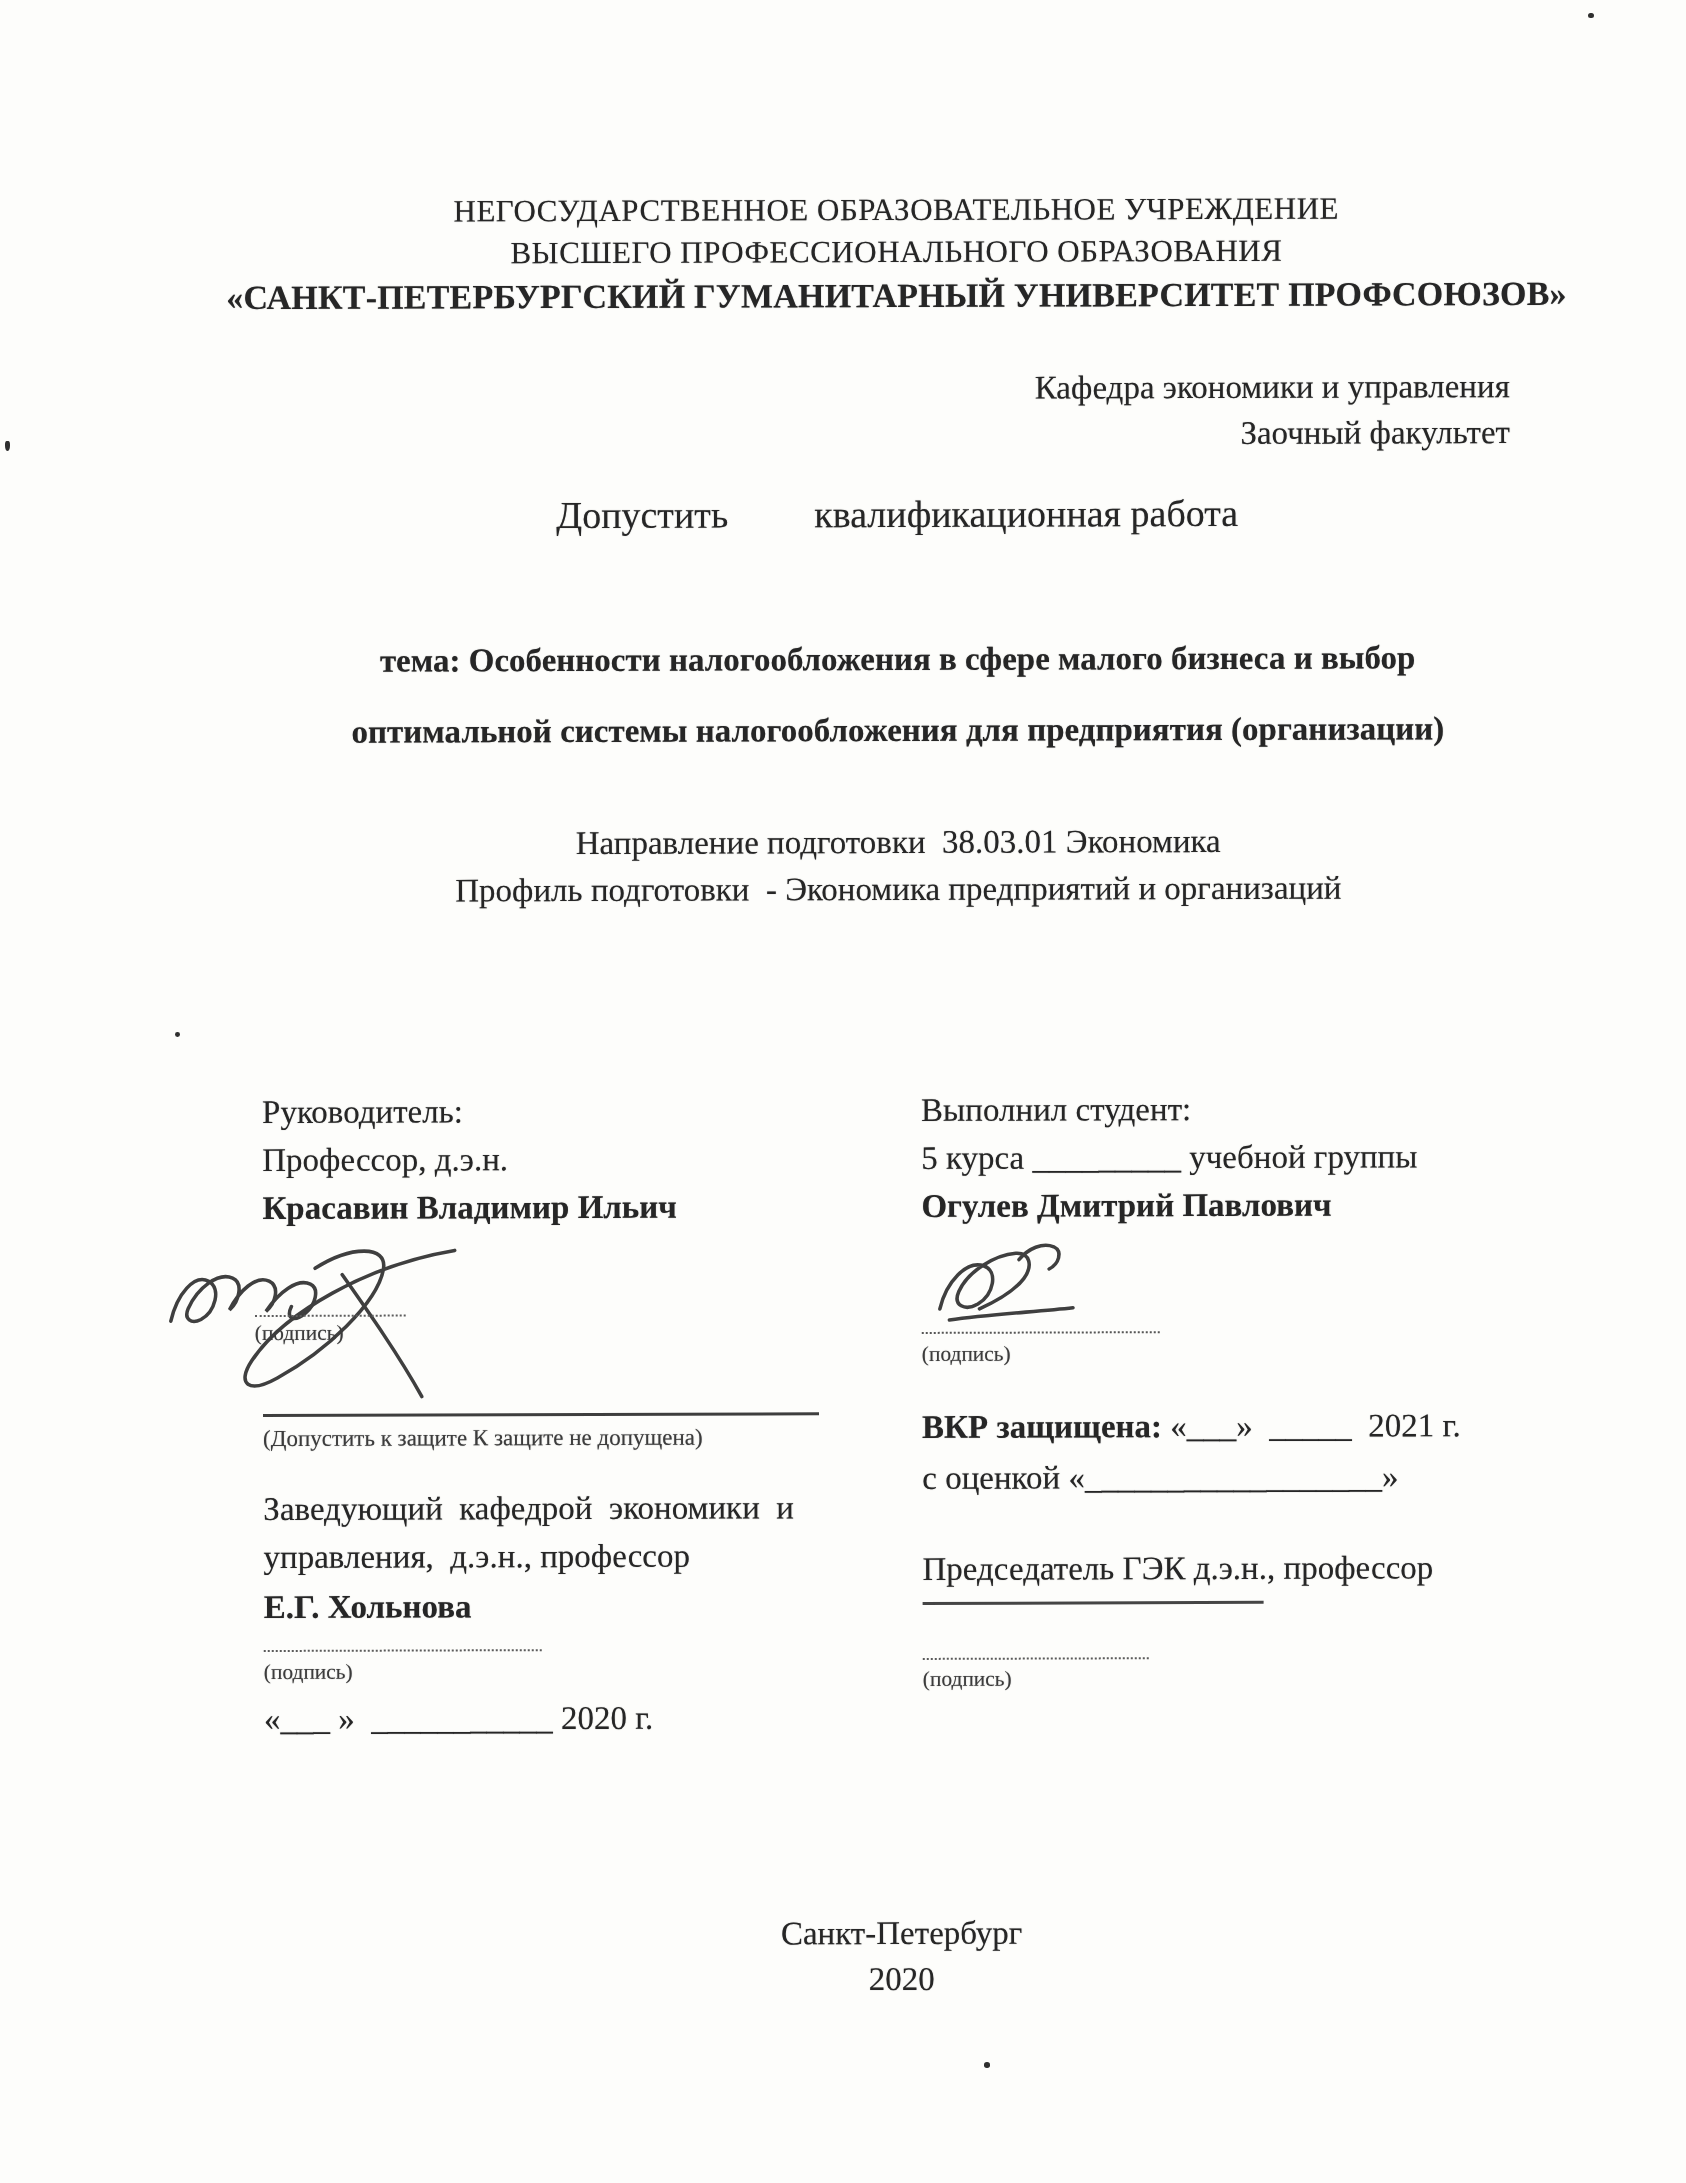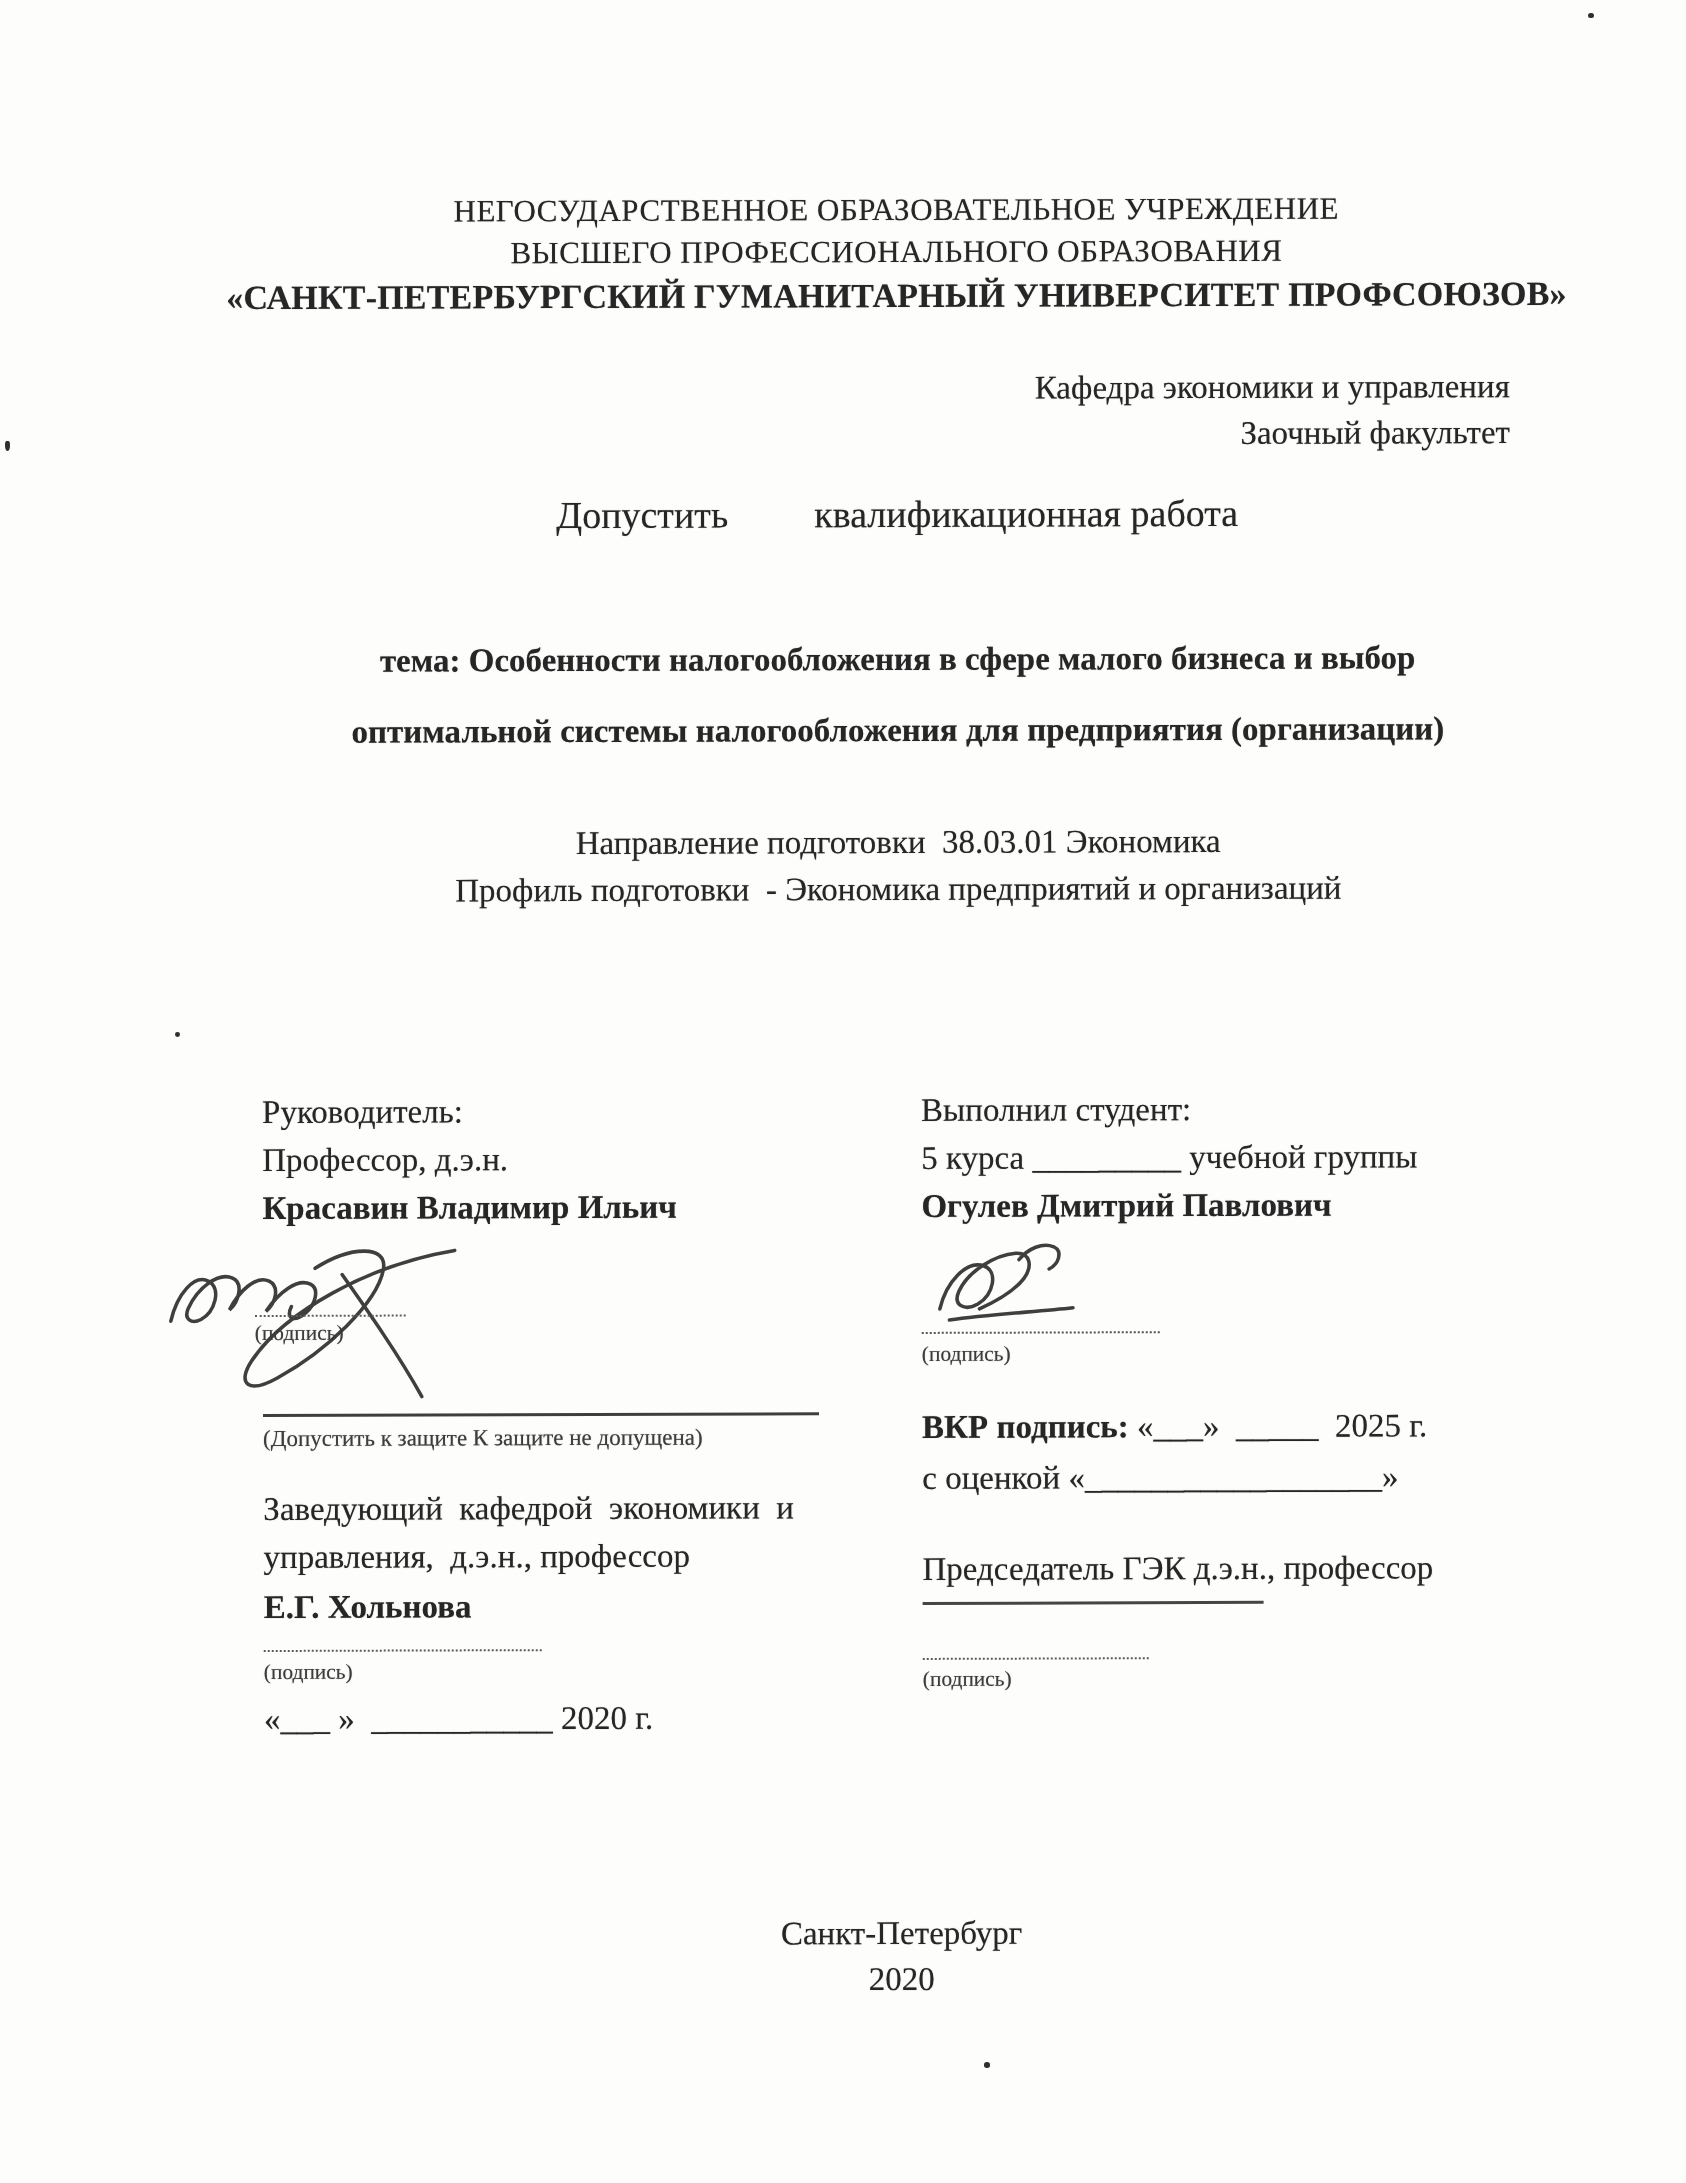--- a/index.html
+++ b/index.html
@@ -157,21 +157,21 @@
             <path d="M28,96 C36,62 62,34 84,42 C102,49 96,78 76,90 C60,99 44,92 52,74 C64,48 98,28 124,26 C142,25 146,42 134,58 C120,76 96,88 78,96"></path>
             <path d="M128,34 C140,20 158,12 172,18 C184,24 178,40 166,46"></path>
             <path d="M40,110 C90,103 150,100 196,95"></path>
           </g>
         </svg>
         <div class="sigline"></div>
         <div class="small cap" data-bind="right_column.signature_caption">(подпись)</div>
       </div>
 
       <div class="vkr-line">
-        <span class="b" data-bind="right_column.defended_bold">ВКР подпись:</span><span data-bind="right_column.defended_rest"> «___»  _____  2025 г.</span>
+        <span class="b" data-bind="right_column.defended_bold">ВКР защищена:</span><span data-bind="right_column.defended_rest"> «___»  _____  2021 г.</span>
       </div>
       <div class="grade-line" data-bind="right_column.grade_line">с оценкой «__________________»</div>
 
       <div class="chairman">
         <div data-bind="right_column.chairman_line">Председатель ГЭК д.э.н., профессор</div>
         <div class="chair-underline"></div>
       </div>
 
       <div class="sign-small chair-sign">
         <div class="dash-right"></div>

